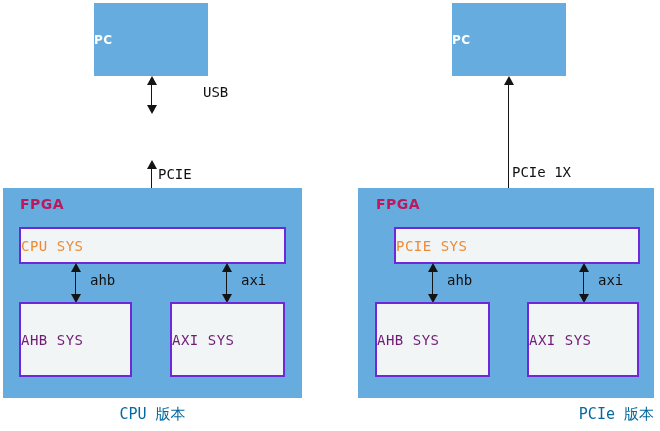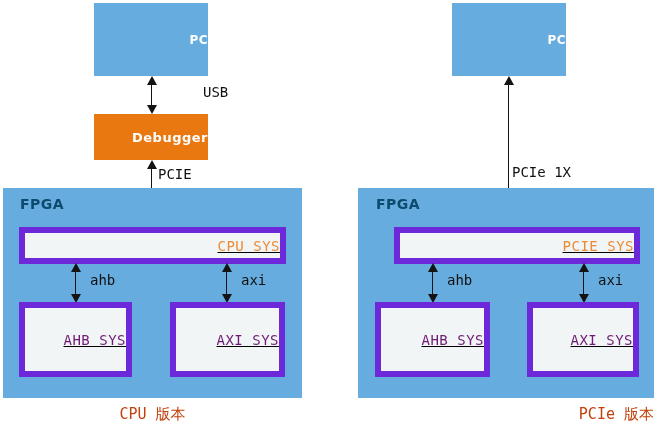--- a/index.html
+++ b/index.html
@@ -1,30 +1,30 @@
 <!DOCTYPE html>
 <html><head>
 <meta charset="utf-8">
 <style>
   html,body { margin:0; padding:0; background:#ffffff; }
   #canvas {
     position:relative; width:660px; height:431px; background:#ffffff;
     font-family:"DejaVu Sans", "Liberation Sans", sans-serif; overflow:hidden;
   }
-  .box { position:absolute; display:flex; align-items:center; justify-content:flex-end; box-sizing:border-box; }
+  .box { position:absolute; display:flex; align-items:center; justify-content:flex-start; box-sizing:border-box; }
   .blue   { background:#67ACDE; }
   .orange { background:#E8780F; }
-  .panel  { background:#F2F5F6; border:6px solid #6d28d9;text-decoration:underline; }
+  .panel  { background:#F2F5F6; border:2px solid #6d28d9; }
   .boxlabel { color:#ffffff; font-weight:bold; font-size:13px; letter-spacing:0.5px; }
-  .fpga-tag { position:absolute; color:#0c4a6e; font-weight:bold; font-size:14px; letter-spacing:0.5px; }
+  .fpga-tag { position:absolute; color:#be185d; font-weight:bold; font-size:14px; letter-spacing:0.5px; }
   .mono { font-family:"DejaVu Sans Mono", "Liberation Mono", monospace; }
   .syslabel { font-size:14px; color:#701a75; letter-spacing:0.5px; }
   .accent { color:#ED8A33; }
   .linklabel { position:absolute; font-size:14px; color:#111; }
-  .caption { position:absolute; text-align:center; font-size:15px; color:#c2410c; }
+  .caption { position:absolute; text-align:center; font-size:15px; color:#0369a1; }
 
   
   .varrow { position:absolute; width:11px; }
   .varrow .shaft { position:absolute; left:4.75px; top:4px; bottom:4px; width:1.5px; background:#141414; }
   .varrow::before { content:""; position:absolute; top:0; left:0.5px;
     border-left:5px solid transparent; border-right:5px solid transparent; border-bottom:9px solid #141414; }
   .varrow::after  { content:""; position:absolute; bottom:0; left:0.5px;
     border-left:5px solid transparent; border-right:5px solid transparent; border-top:9px solid #141414; }
 </style>
 </head>
@@ -34,23 +34,20 @@
 
   <div class="box blue" style="left:94px; top:3px; width:114px; height:73px;">
     <span class="boxlabel" style="font-size:12px;">PC</span>
   </div>
 
   <div class="varrow" style="left:146px; top:76px; height:38px;">
       <span class="shaft"></span>
     </div>
   <span class="linklabel mono" style="left:158px; top:84px;margin-left:45px;">USB</span>
 
-  <div class="box orange" style="left:94px; top:114px; width:114px; height:46px;">
-    <span class="boxlabel">Debugger</span>
-  </div>
 
   <div class="varrow" style="left:146px; top:160px; height:68px;">
       <span class="shaft"></span>
     </div>
   <span class="linklabel mono" style="left:158px; top:166px;">PCIE</span>
 
   <div class="box blue" style="left:3px; top:188px; width:299px; height:210px;"></div>
   <span class="fpga-tag" style="left:20px; top:196px;">FPGA</span>
 
   <div class="box panel" style="left:19px; top:227px; width:267px; height:37px;">

